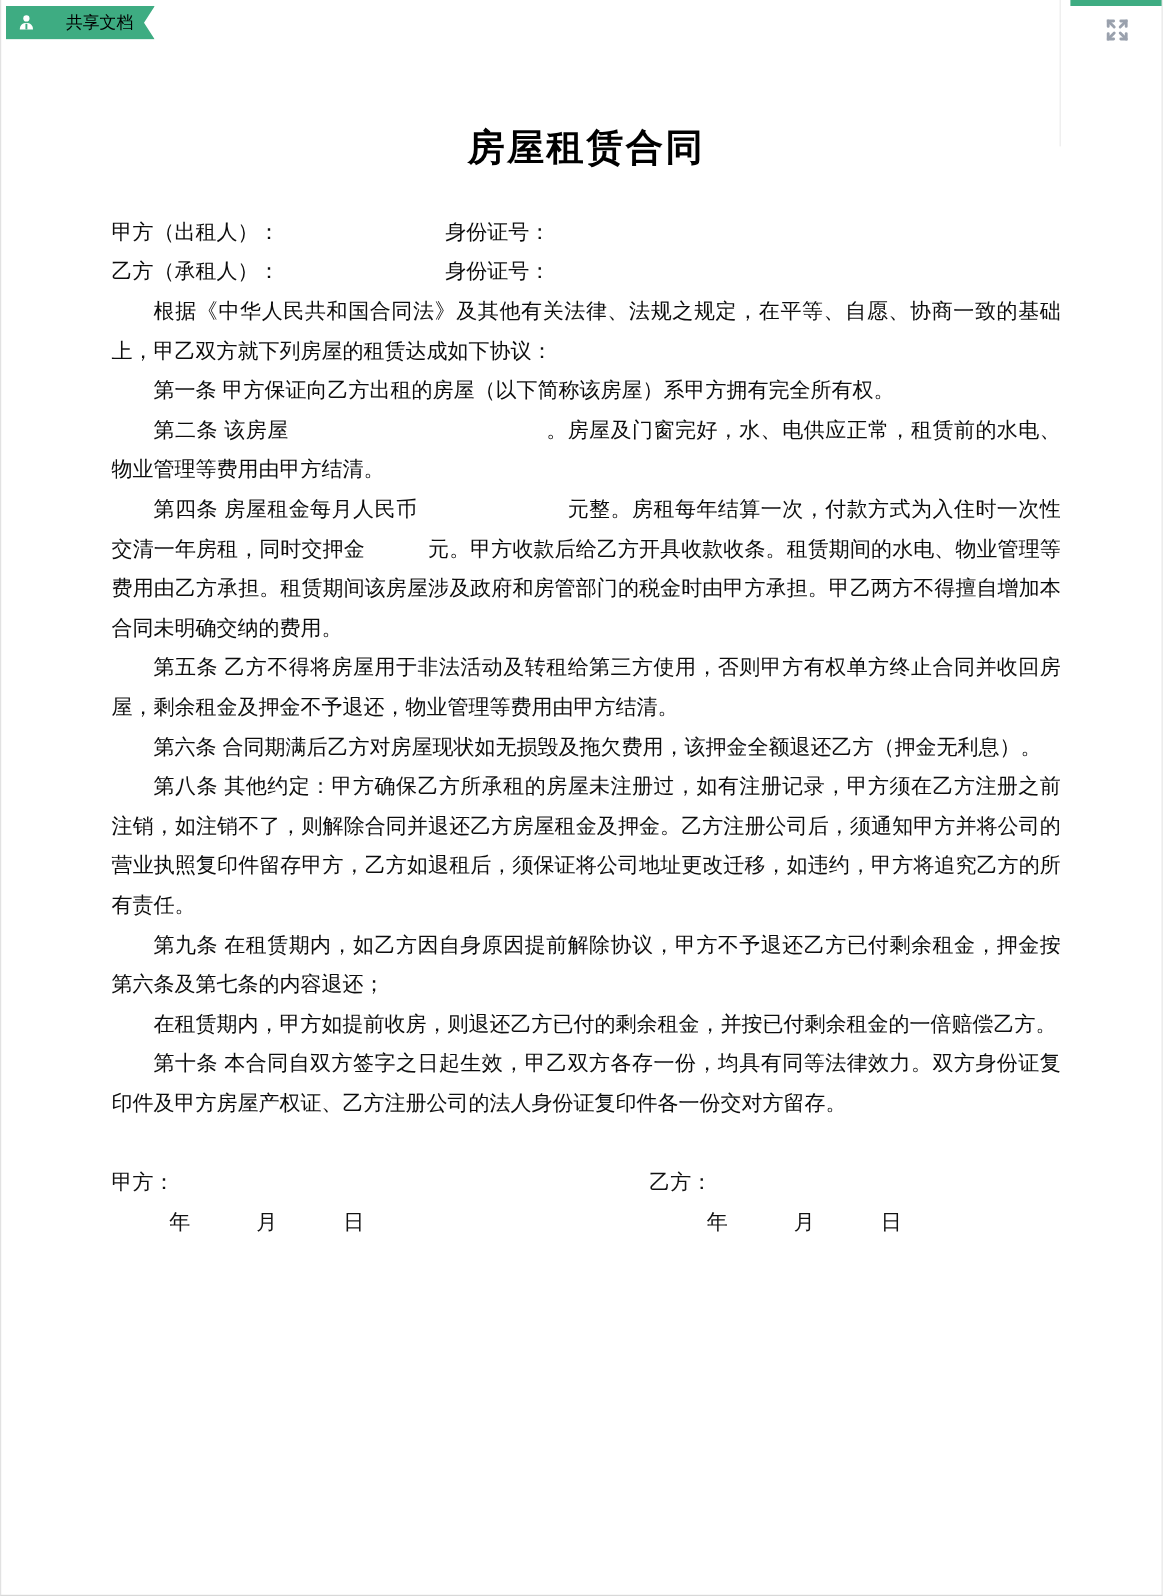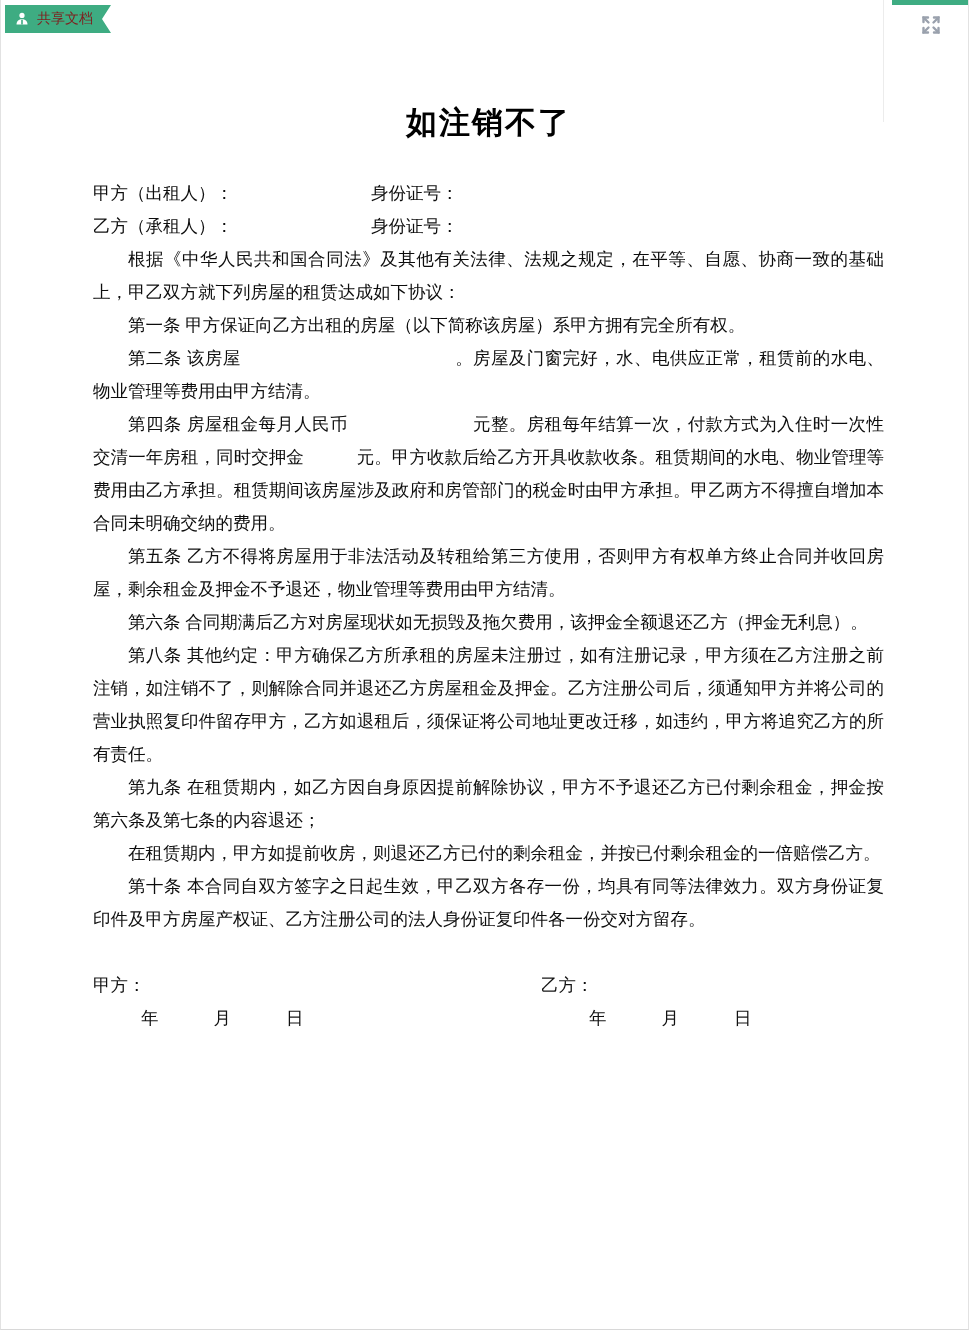--- a/index.html
+++ b/index.html
@@ -16,23 +16,23 @@
     border-left: 1px solid #e2e2e2;
     border-right: 1px solid #e2e2e2;
     border-bottom: 1px solid #d8d8d8;
     background: #ffffff;
   }
   
   .share-badge {
     position: absolute; top: 5px; left: 4px;
     height: 28px;
     background: var(--accent, #3eac82);
-    color: #7f1d1d;
+    color: #000000;
     display: flex; align-items: center;
-    gap: 7px;
+    gap: 25px;
     padding: 0 18px 0 9px;
     font-size: 14px;
     clip-path: polygon(0 0, 100% 0, calc(100% - 9px) 50%, 100% 100%, 0 100%);
   }
   .share-badge svg { display: block; }
   .top-accent {
     position: absolute; top: 0; right: 0;
     width: 76px; height: 5px;
     background: var(--accent, #3eac82);
   }
@@ -113,21 +113,21 @@
         <path d="M22.5 12 L22.5 7.5 L18 7.5"></path>
       <path d="M12.5 17.5 L7.5 22.5"></path>
         <path d="M7.5 18 L7.5 22.5 L12 22.5"></path>
       <path d="M17.5 17.5 L22.5 22.5"></path>
         <path d="M22.5 18 L22.5 22.5 L18 22.5"></path>
     </svg>
   </button>
 
   <div class="page">
 
-    <h1 class="doc-title">如注销不了</h1>
+    <h1 class="doc-title">房屋租赁合同</h1>
 
     <div class="content">
 
       <div>
 
           <div class="party-line">
             <span class="left">甲方（出租人）：</span><span>身份证号：</span>
           </div>
 
           <div class="party-line">

